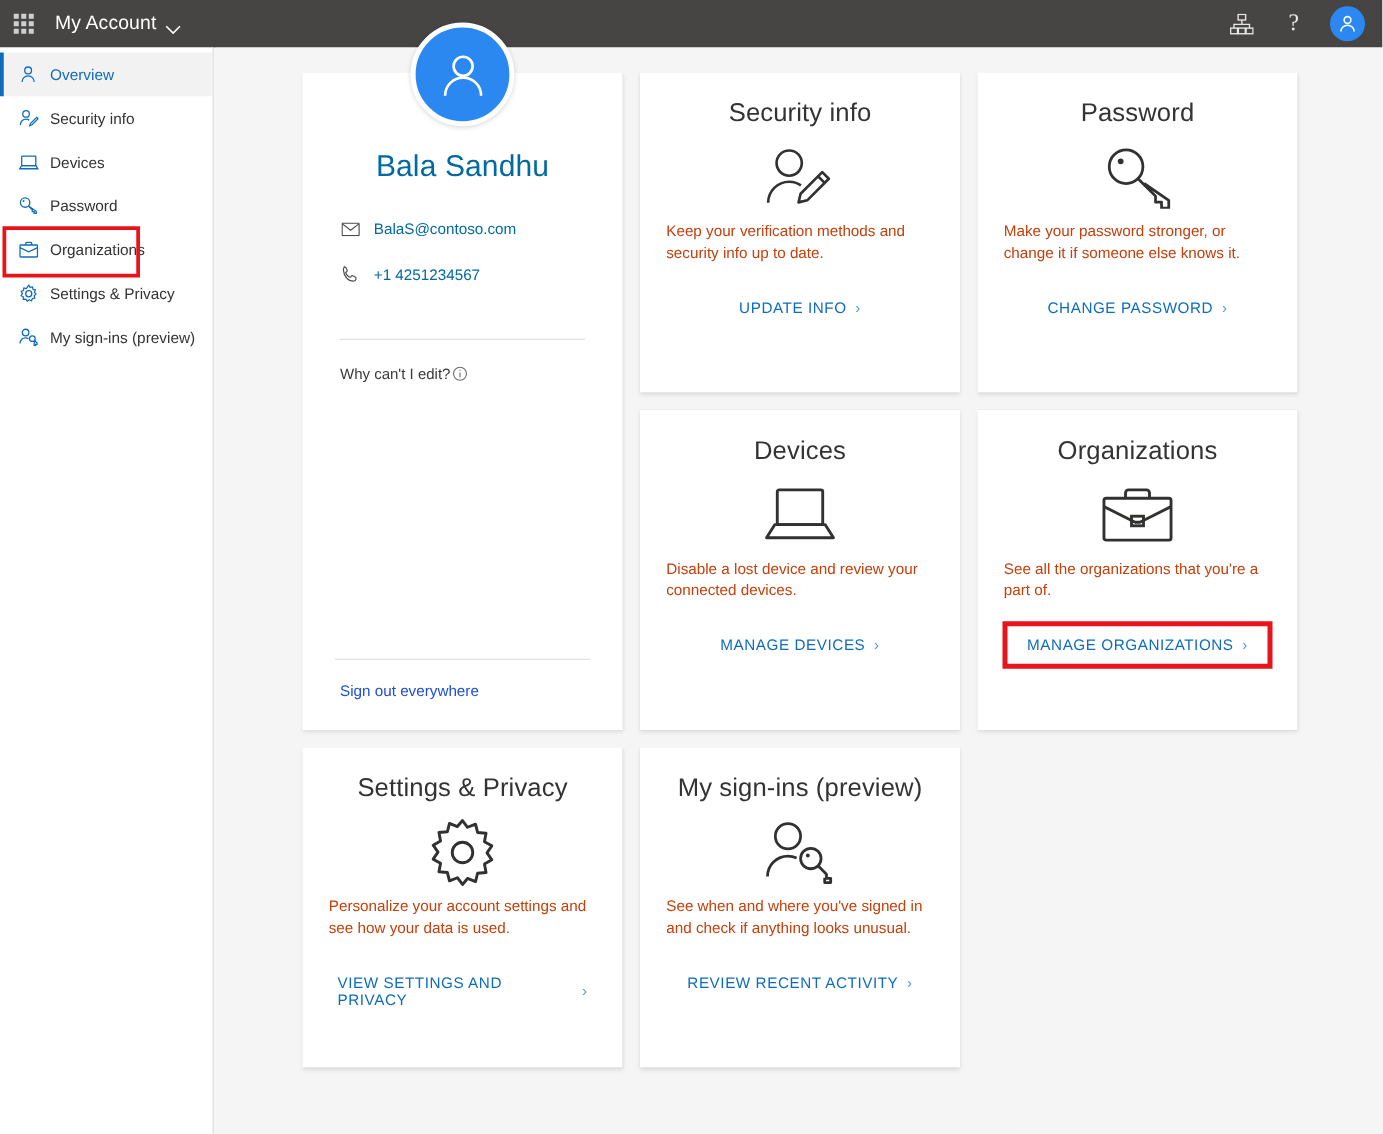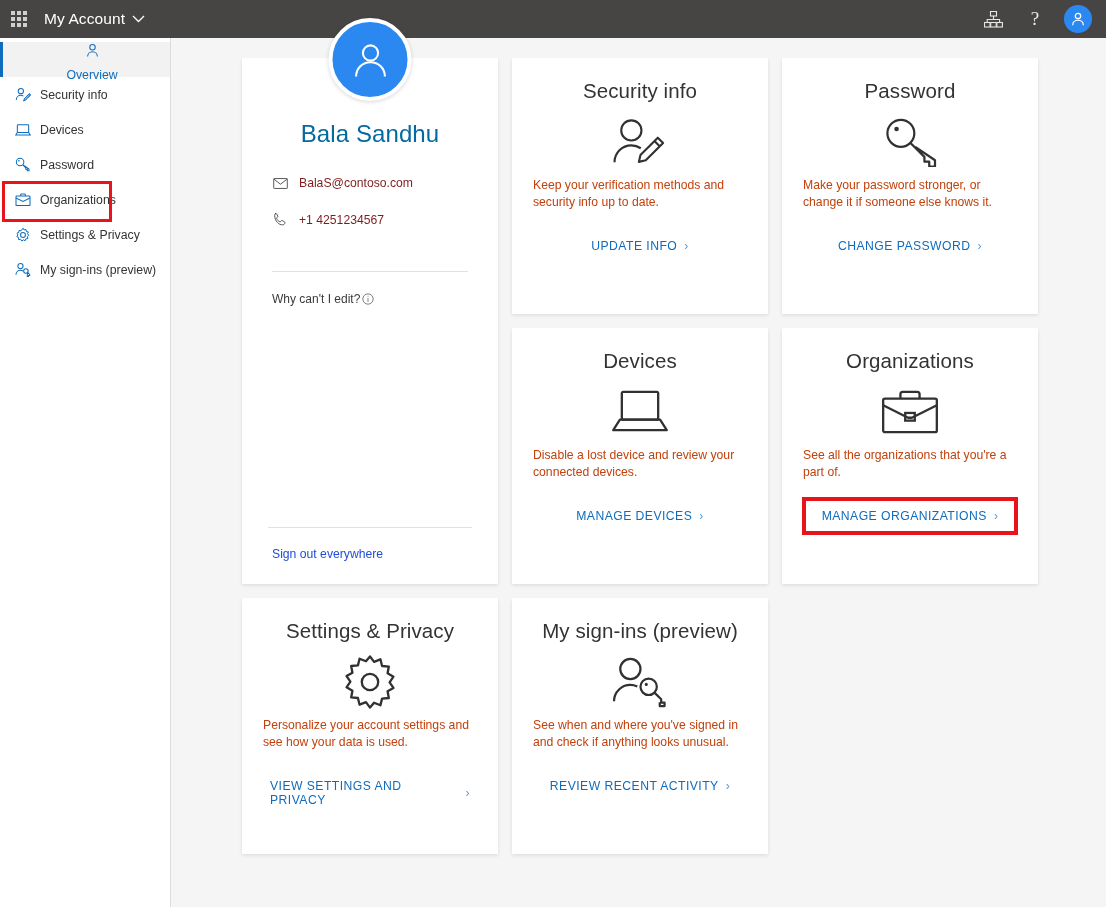--- a/index.html
+++ b/index.html
@@ -19,21 +19,21 @@
   .waffle {
     width: 38px; height: 38px; display: flex; align-items: center; justify-content: center;
     cursor: pointer;
   }
   .waffle-grid {
     display: grid; grid-template-columns: repeat(3, 4px); grid-template-rows: repeat(3, 4px);
     gap: 2px;
   }
   .waffle-grid i { display: block; width: 4px; height: 4px; background: #cfcfcf; }
   .brand {
-    color: #ffffff; font-size: 15.5px; margin-left: 6px; display: flex; align-items: center;
+    color: #ffffff; font-size: 15.5px; margin-left: 6px; display: flex; align-items: flex-end;
     gap: 7px; cursor: pointer; letter-spacing: .1px;
   }
   .brand .chev { display: inline-block; }
   .topbar-right {
     margin-left: auto; display: flex; align-items: center; gap: 16px; padding-right: 14px;
   }
   .tb-icon {
     width: 26px; height: 26px; display: flex; align-items: center; justify-content: center;
     cursor: pointer; color: #e6e6e6;
   }
@@ -51,21 +51,21 @@
   .nav-item {
     display: flex; align-items: center; height: 35px; padding-left: 11px; gap: 9px;
     font-size: 12.3px; color: #333333; cursor: pointer;
     border-left: 3px solid transparent; position: relative;
   }
   .nav-item .nav-ico {
     width: 17px; height: 17px; display: flex; align-items: center; justify-content: center;
     color: #0f6cbd; flex: 0 0 17px;
   }
   .nav-item.active {
-    background: #f2f2f2; border-left-color: #0f6cbd; color: #0f6cbd; flex-direction: column;
+    background: #f2f2f2; border-left-color: #0f6cbd; color: #0f6cbd;
   }
   .nav-item.boxed::after {
     content: ""; position: absolute; left: -1px; top: -1px;
     width: 104px; height: 35px; border: 3px solid #e8131b; pointer-events: none;
   }
 
   
   .main {
     position: absolute; top: 38px; left: 172px; width: 934px; height: 869px;
     background: #f5f5f5;
@@ -111,21 +111,21 @@
     position: absolute; top: -40px; left: 50%; transform: translateX(-50%);
     width: 83px; height: 83px; border-radius: 50%; background: #2b88f0;
     border: 4px solid #ffffff; box-shadow: 0 1px 4px rgba(0,0,0,.16);
     display: flex; align-items: center; justify-content: center;
   }
   .profile-name {
     text-align: center; font-size: 24px; color: #0369a1; font-weight: 400;
     margin-bottom: 28px; letter-spacing: .1px;
   }
   .contact-row {
-    display: flex; align-items: center; gap: 10px; font-size: 12.2px; color: #7f1d1d;
+    display: flex; align-items: center; gap: 10px; font-size: 12.2px; color: #0369a1;
     margin-bottom: 22px; padding-left: 5px;
   }
   .contact-row .c-ico { width: 16px; display: flex; align-items: center; color: #4a4a4a; }
   .hr { height: 1px; background: #e1e1e1; margin: 22px 4px 0; }
   .why-edit {
     font-size: 12px; color: #3b3a39; display: inline-flex; align-items: center;
     gap: 2px; margin-top: 20px; padding-left: 4px; cursor: pointer;
   }
   .profile-foot { position: absolute; left: 26px; right: 26px; bottom: 22px; }
   .profile-foot .hr2 { height: 1px; background: #e1e1e1; margin-bottom: 16px; }

